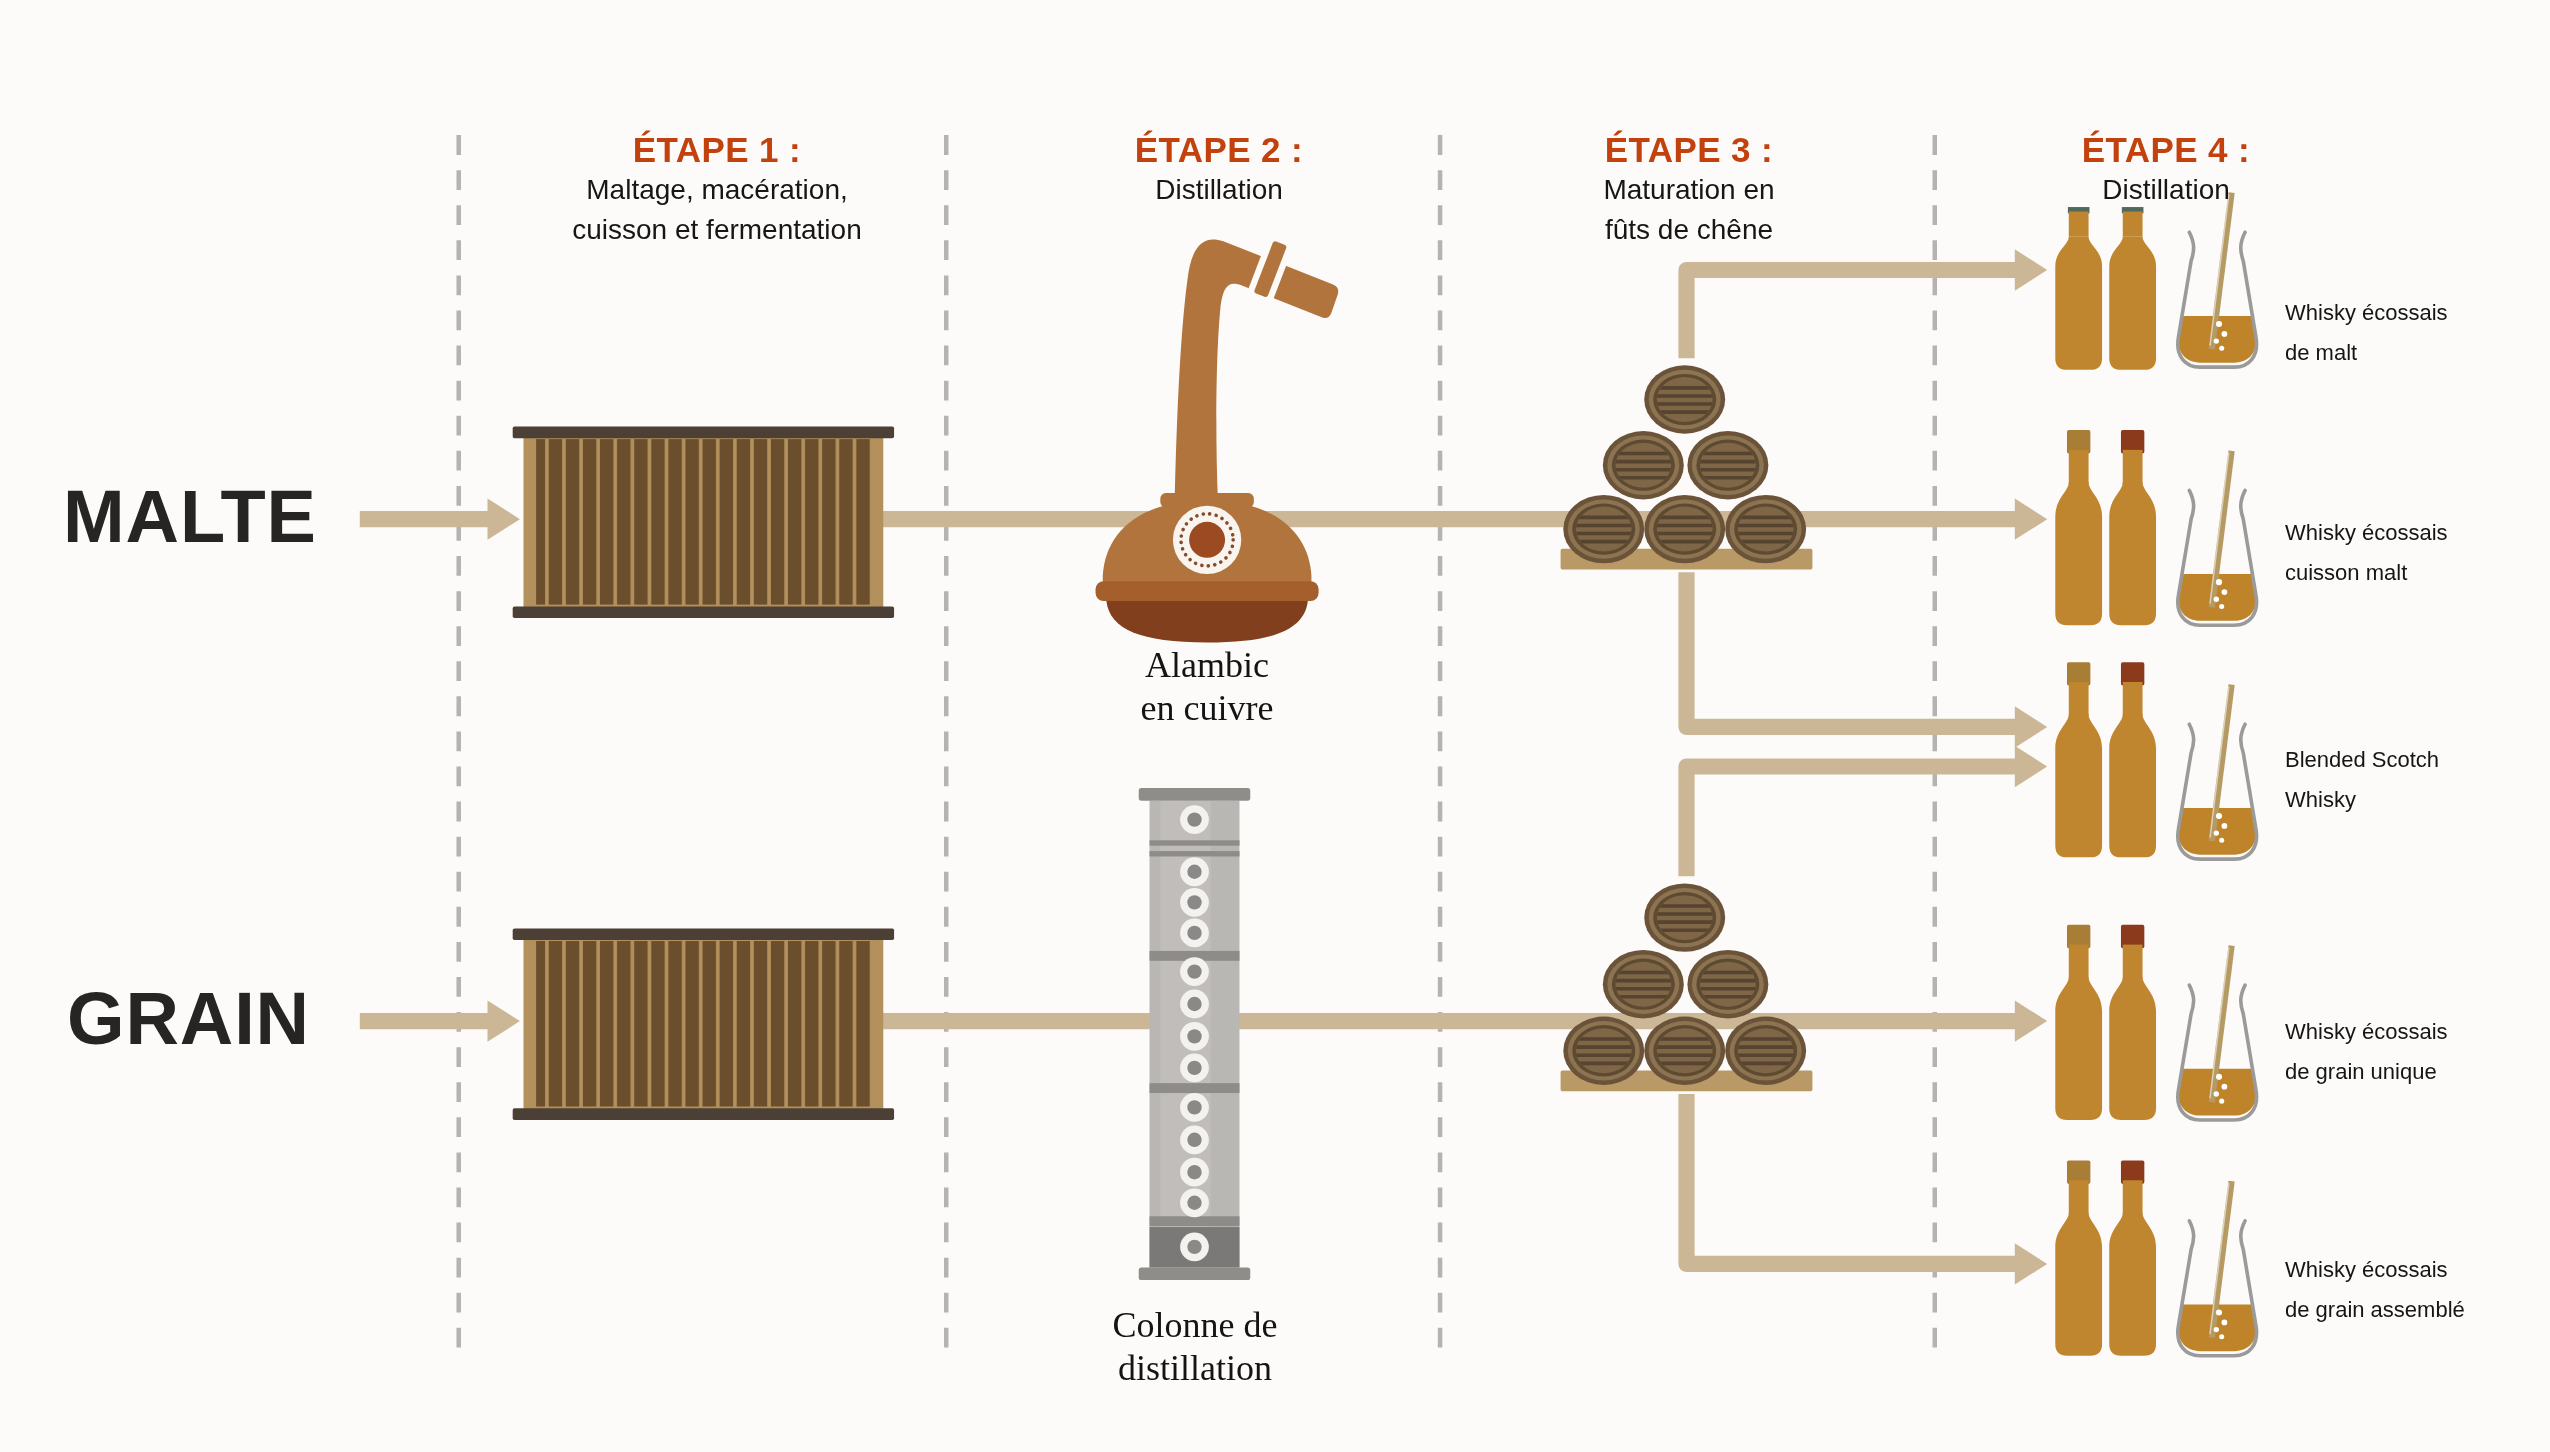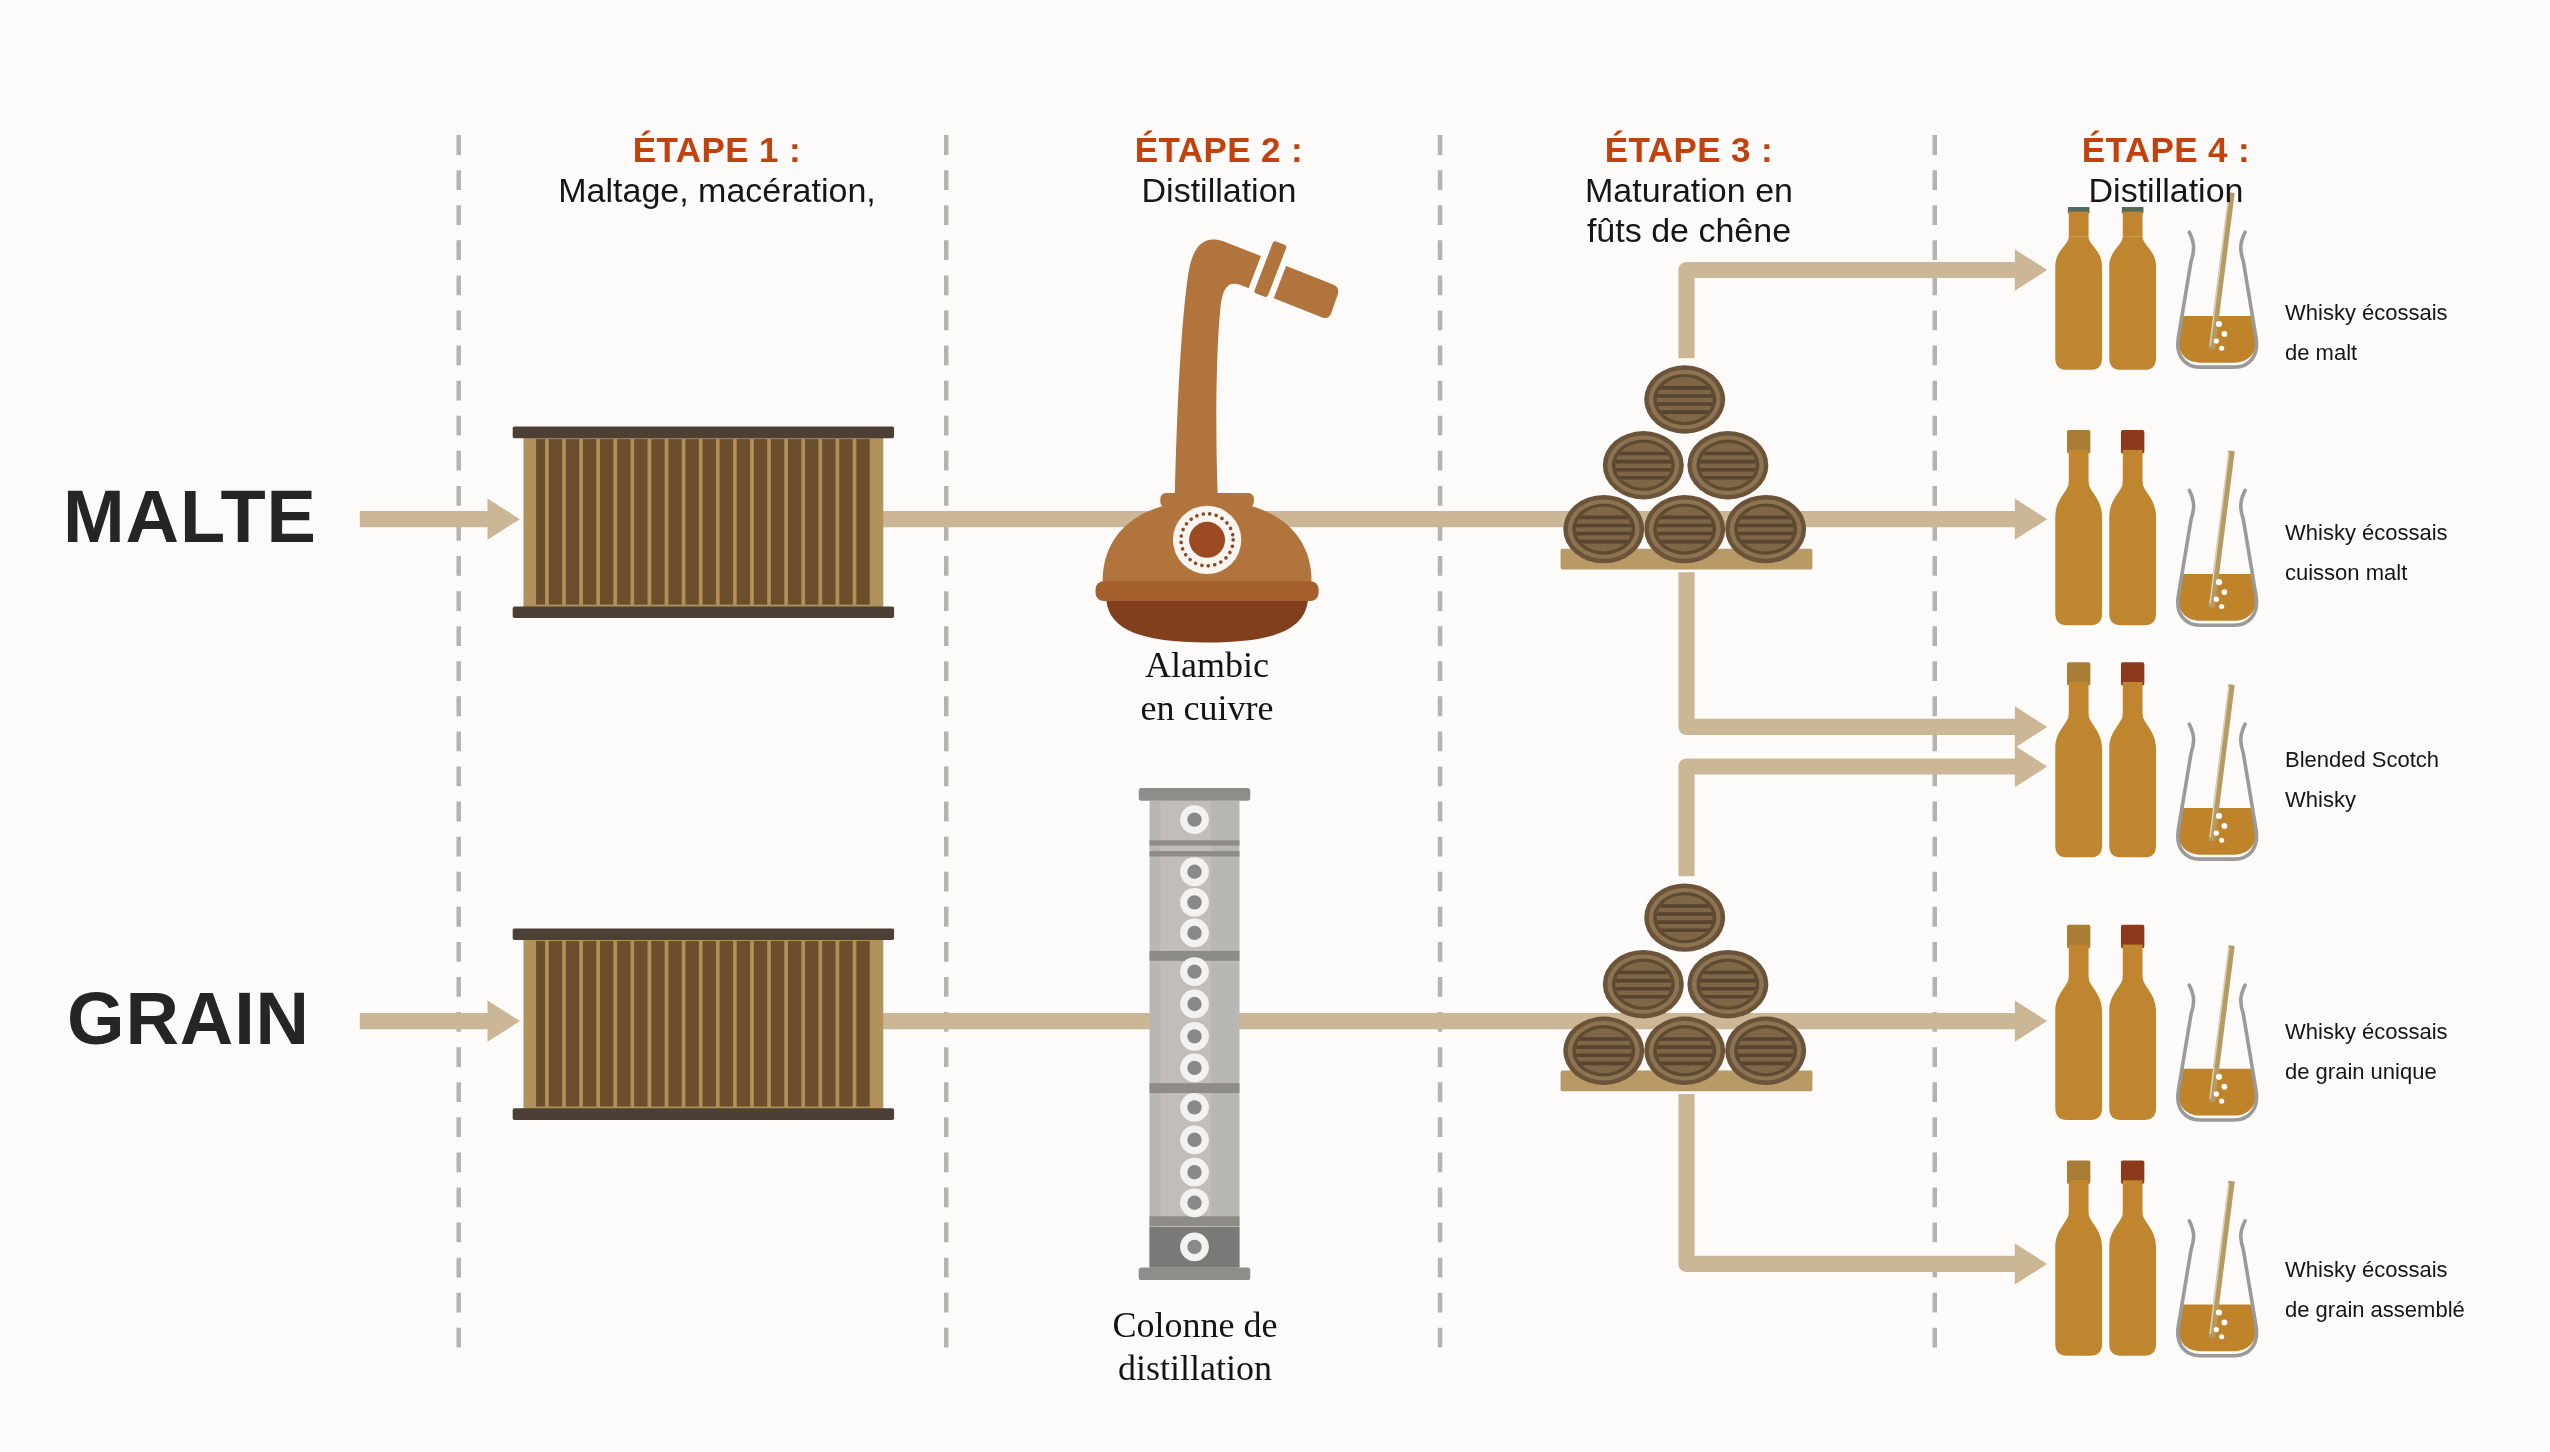--- a/index.html
+++ b/index.html
@@ -1,21 +1,21 @@
 <!DOCTYPE html>
 <html style="font-size:14.4px"><head>
 <meta charset="utf-8">
 <style>
   html,body{margin:0;padding:0;background:#fcfbf9;}
   #canvas{position:relative;width:2550px;height:1453px;background:#fcfbf9;overflow:hidden;
           font-family:"Liberation Sans",sans-serif;color:#1b1b1b;}
   #shapes{position:absolute;left:0;top:0;}
   .hdr{position:absolute;text-align:center;transform:translateX(-50%);white-space:nowrap;}
   .hdr .t{font-size:35px;font-weight:700;line-height:40px;letter-spacing:0.4px;color:#c2410c;}
-  .hdr .l{font-size:34px;font-weight:400;line-height:40px;color:#161616;}
+  .hdr .l{font-size:28px;font-weight:400;line-height:40px;color:#161616;}
   .rowlab{position:absolute;font-size:74px;font-weight:700;letter-spacing:0.9px;color:#262523;line-height:74px;white-space:nowrap;}
   .cap{position:absolute;text-align:center;transform:translateX(-50%);font-size:36px;line-height:43px;color:#141414;white-space:nowrap;font-family:Liberation Serif, serif;}
   .out{position:absolute;font-size:22px;line-height:40px;color:#151515;white-space:nowrap;}
 </style>
 </head>
 <body>
 
 <div id="canvas">
 
 <svg id="shapes" width="2550" height="1453" viewBox="0 0 2835 1615">
@@ -212,20 +212,21 @@
   <g>
     <use href="#bottleB" x="2285" y="1290" style="--cap:#a87d36"></use>
     <use href="#bottleB" x="2345" y="1290" style="--cap:#8c3a1c"></use>
     <use href="#flask" x="2420" y="1355"></use>
   </g>
 </svg>
 
   <div class="hdr" style="left:717px;top:130px;">
     <div class="t">ÉTAPE 1 :</div>
     <div class="l">Maltage, macération,</div>
+    <div class="l">cuisson et fermentation</div>
   </div>
   <div class="hdr" style="left:1219px;top:130px;">
     <div class="t">ÉTAPE 2 :</div>
     <div class="l">Distillation</div>
   </div>
   <div class="hdr" style="left:1689px;top:130px;">
     <div class="t">ÉTAPE 3 :</div>
     <div class="l">Maturation en</div>
     <div class="l">fûts de chêne</div>
   </div>

